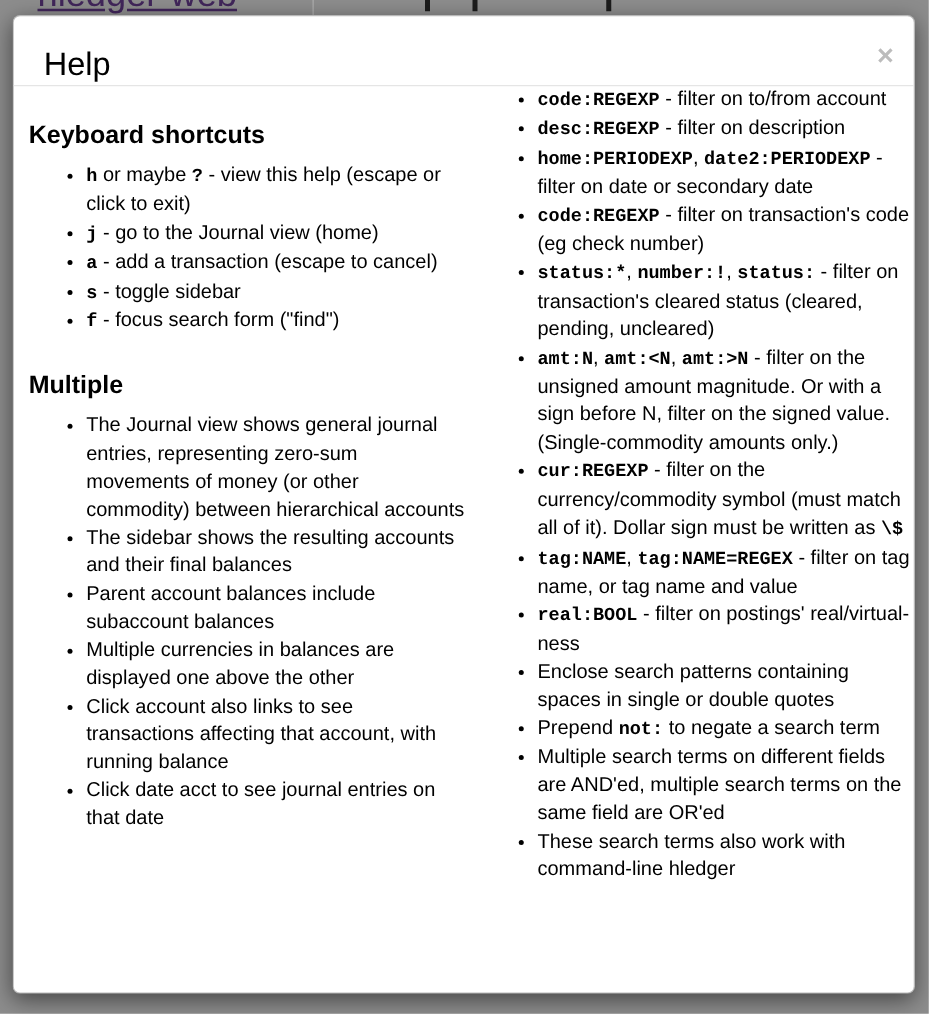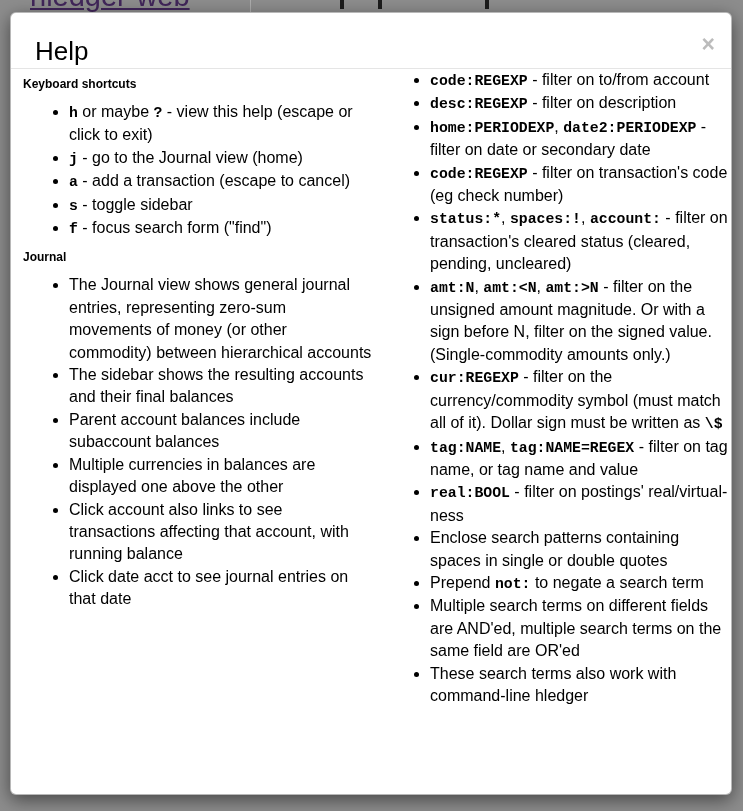--- a/index.html
+++ b/index.html
@@ -39,21 +39,21 @@
     font-family:"Liberation Sans", sans-serif;
     font-size:23px; font-weight:700; line-height:1;
     color: var(--close_icon, #bcbcbc);
   }
   .modal-body { position:absolute; top:56px; bottom:0; left:0; right:0; overflow:hidden; }
 
   .col { position:absolute; top:0; }
   .col-left  { left:12px;  width:350px; }
   .col-right { left:373px; width:344px; }
 
-  .col h4 { margin:8px 0 10px; font-size:12px; font-weight:700; color:#000; }
+  .col h4 { margin:28px 0 10px; font-size:20px; font-weight:700; color:#000; }
   .col ul { margin:0 0 10px; padding:0 0 0 46px; list-style:disc; }
   .col li { font-size:16px; line-height:22.4px; color:#000; }
   .col code {
     font-family:"Liberation Mono", monospace;
     font-weight:700; font-size:14.8px; color:#000;
   }
 </style>
 </head>
 <body>
 
@@ -75,37 +75,37 @@
   <div class="modal-body">
     <div class="col col-left">
         <h4>Keyboard shortcuts</h4>
         <ul>
           <li><code>h</code> or maybe <code>?</code> - view this help (escape or click to exit)</li>
           <li><code>j</code> - go to the Journal view (home)</li>
           <li><code>a</code> - add a transaction (escape to cancel)</li>
           <li><code>s</code> - toggle sidebar</li>
           <li><code>f</code> - focus search form ("find")</li>
         </ul>
-        <h4>Journal</h4>
+        <h4>Multiple</h4>
         <ul>
           <li>The Journal view shows general journal entries, representing zero-sum movements of money (or other commodity) between hierarchical accounts</li>
           <li>The sidebar shows the resulting accounts and their final balances</li>
           <li>Parent account balances include subaccount balances</li>
           <li>Multiple currencies in balances are displayed one above the other</li>
           <li>Click account also links to see transactions affecting that account, with running balance</li>
           <li>Click date acct to see journal entries on that date</li>
         </ul>
       </div>
     <div class="col col-right">
         <ul>
           <li><code>code:REGEXP</code> - filter on to/from account</li>
           <li><code>desc:REGEXP</code> - filter on description</li>
           <li><code>home:PERIODEXP</code>, <code>date2:PERIODEXP</code> - filter on date or secondary date</li>
           <li><code>code:REGEXP</code> - filter on transaction's code (eg check number)</li>
-          <li><code>status:*</code>, <code>spaces:!</code>, <code>account:</code> - filter on transaction's cleared status (cleared, pending, uncleared)</li>
+          <li><code>status:*</code>, <code>number:!</code>, <code>status:</code> - filter on transaction's cleared status (cleared, pending, uncleared)</li>
           <li><code>amt:N</code>, <code>amt:&lt;N</code>, <code>amt:&gt;N</code> - filter on the unsigned amount magnitude. Or with a sign before N, filter on the signed value. (Single-commodity amounts only.)</li>
           <li><code>cur:REGEXP</code> - filter on the currency/commodity symbol (must match all of it). Dollar sign must be written as <code>\$</code></li>
           <li><code>tag:NAME</code>, <code>tag:NAME=REGEX</code> - filter on tag name, or tag name and value</li>
           <li><code>real:BOOL</code> - filter on postings' real/virtual-ness</li>
           <li>Enclose search patterns containing spaces in single or double quotes</li>
           <li>Prepend <code>not:</code> to negate a search term</li>
           <li>Multiple search terms on different fields are AND'ed, multiple search terms on the same field are OR'ed</li>
           <li>These search terms also work with command-line hledger</li>
         </ul>
       </div>

